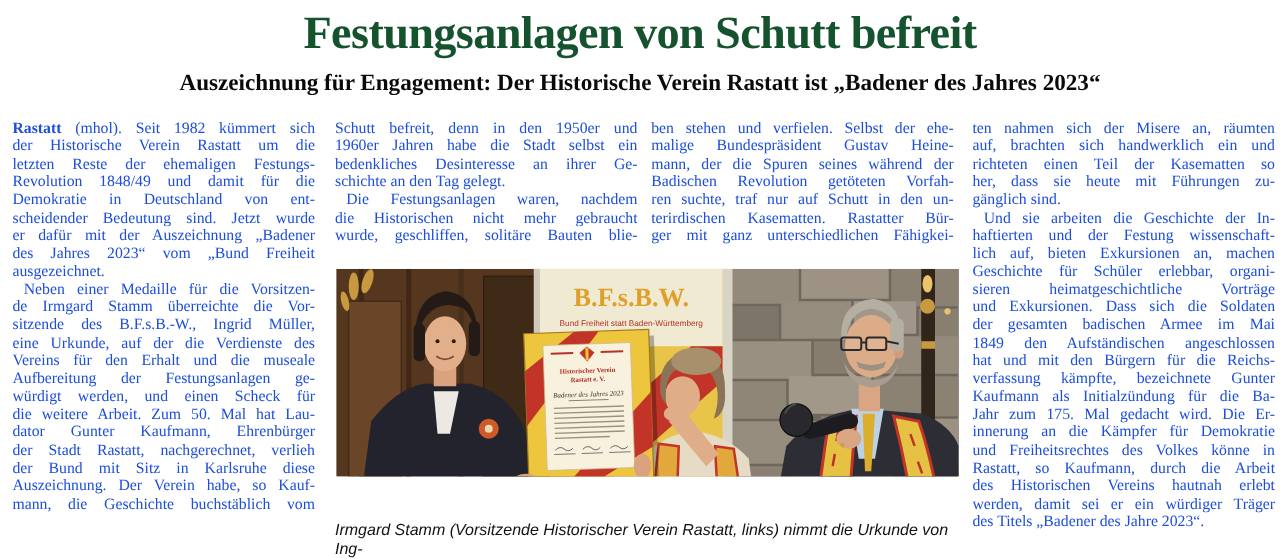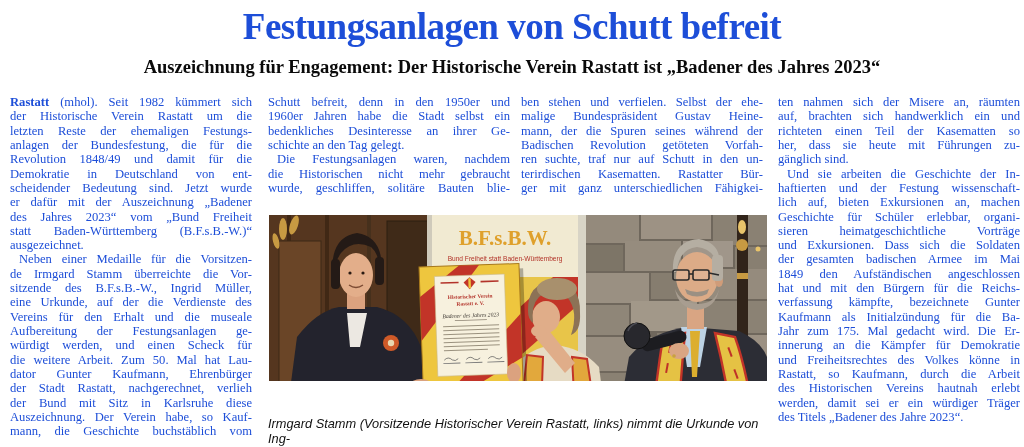--- a/index.html
+++ b/index.html
@@ -1,19 +1,19 @@
 <!DOCTYPE html>
 <html><head>
 <meta charset="utf-8">
 <style>
   html,body{margin:0;padding:0;background:#ffffff;}
   .page{position:relative;width:1024px;height:447px;background:#ffffff;overflow:hidden;
         font-family:"Liberation Serif",serif;color:#111;}
   .headline{position:absolute;top:5px;left:0;width:1024px;margin:0;text-align:center;
-        font-size:37px;font-weight:bold;letter-spacing:-0.5px;color:#1d4ed8;}
+        font-size:37px;font-weight:bold;letter-spacing:-0.5px;color:#14532d;}
   .subheadline{position:absolute;top:57px;left:0;width:1024px;margin:0;text-align:center;
         font-size:18.5px;font-weight:bold;color:#0a0a0a;}
   .col{position:absolute;top:95px;width:242px;font-size:12.6px;color:#1d4ed8;}
   .line{height:14.32px;line-height:14.32px;overflow:hidden;text-align:justify;text-align-last:justify;}
   .line.pend{text-align-last:left;}
   .line.indent{text-indent:9px;}
   .photo{position:absolute;left:269px;top:215px;width:498px;height:166px;overflow:hidden;}
   .photo svg{display:block;}
   .caption{position:absolute;left:268px;top:417px;width:499px;
         font-family:"Liberation Sans",sans-serif;font-style:italic;font-size:12.8px;
@@ -25,27 +25,25 @@
 
 <div class="page">
 
   <h1 class="headline">Festungsanlagen von Schutt befreit</h1>
   <h2 class="subheadline">Auszeichnung für Engagement: Der Historische Verein Rastatt ist „Badener des Jahres 2023“</h2>
 
   <div class="col" style="left:10px">
       <div class="line"><strong>Rastatt</strong> (mhol). Seit 1982 kümmert sich</div>
       <div class="line">der Historische Verein Rastatt um die</div>
       <div class="line">letzten Reste der ehemaligen Festungs-</div>
-      <div class="line">anlagen der Bundesfestung, die für die</div>
       <div class="line">Revolution 1848/49 und damit für die</div>
       <div class="line">Demokratie in Deutschland von ent-</div>
       <div class="line">scheidender Bedeutung sind. Jetzt wurde</div>
       <div class="line">er dafür mit der Auszeichnung „Badener</div>
       <div class="line">des Jahres 2023“ vom „Bund Freiheit</div>
-      <div class="line">statt Baden-Württemberg (B.F.s.B.-W.)“</div>
       <div class="line pend">ausgezeichnet.</div>
       <div class="line indent">Neben einer Medaille für die Vorsitzen-</div>
       <div class="line">de Irmgard Stamm überreichte die Vor-</div>
       <div class="line">sitzende des B.F.s.B.-W., Ingrid Müller,</div>
       <div class="line">eine Urkunde, auf der die Verdienste des</div>
       <div class="line">Vereins für den Erhalt und die museale</div>
       <div class="line">Aufbereitung der Festungsanlagen ge-</div>
       <div class="line">würdigt werden, und einen Scheck für</div>
       <div class="line">die weitere Arbeit. Zum 50. Mal hat Lau-</div>
       <div class="line">dator Gunter Kaufmann, Ehrenbürger</div>

